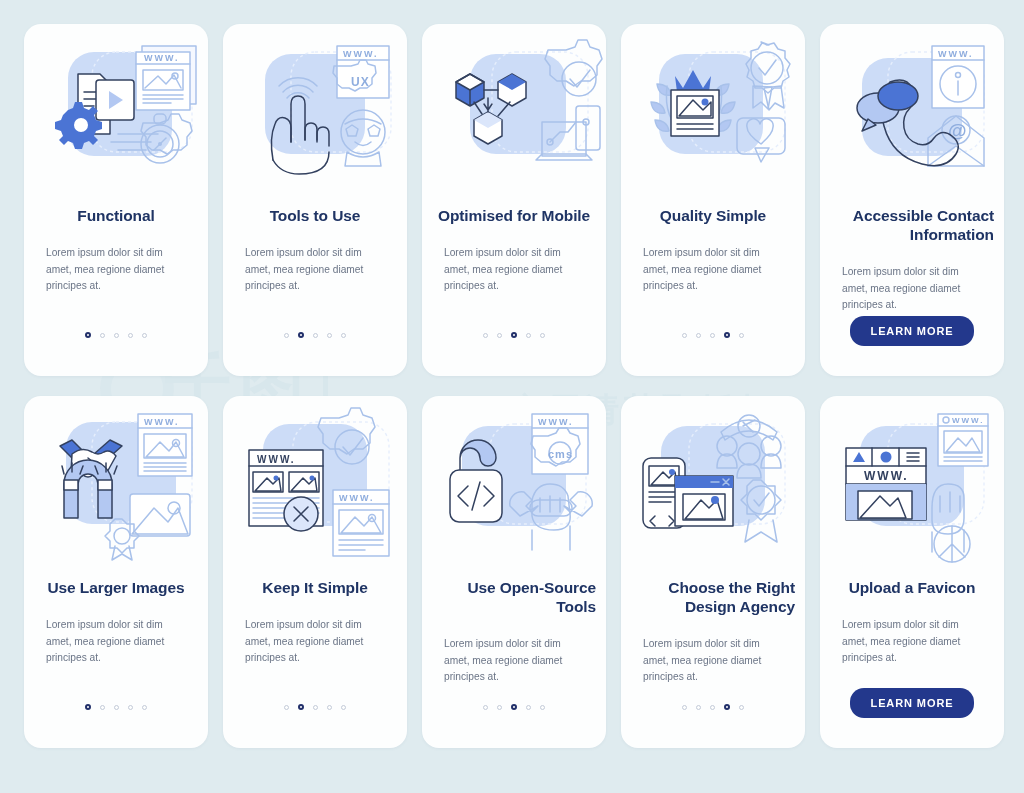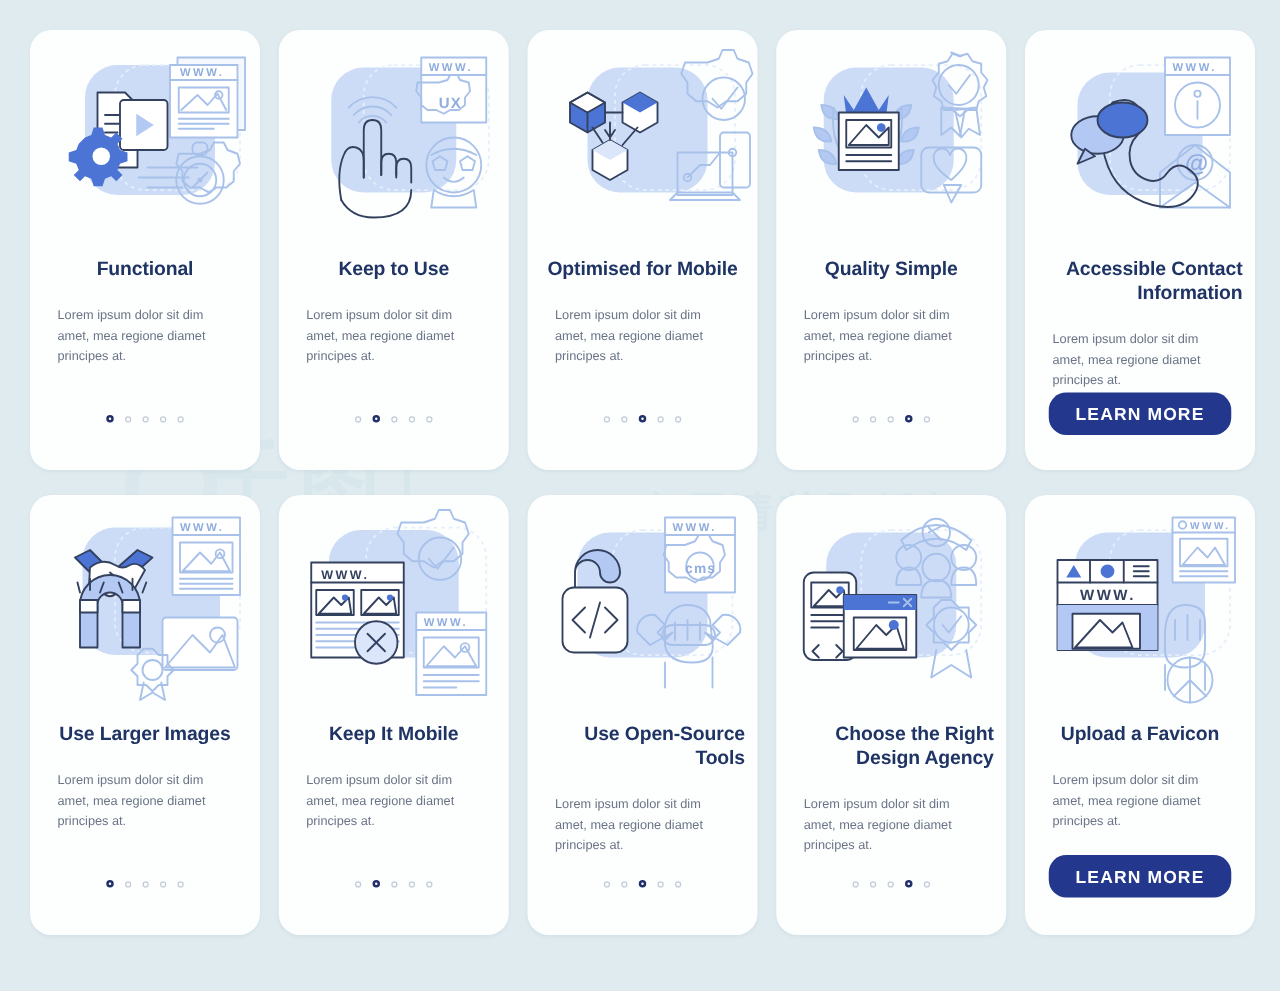--- a/index.html
+++ b/index.html
@@ -114,21 +114,21 @@
     border: 2px solid #22306a;
     background: #fff;
   }
 
   
   .learn-btn {
     background: #23388c;
     color: #ffffff;
     border: none;
     border-radius: 14px;
-    font-size: 14px;
+    font-size: 11px;
     font-weight: 700;
     letter-spacing: .9px;
     padding: 9px 21px;
     margin-bottom: 30px;
     cursor: pointer;
     font-family: "Liberation Sans", sans-serif;
   }
 
   
   .bgshape  { fill: #ccdcf7; }
@@ -235,21 +235,21 @@
           <path class="ln-d" d="M38 136 q-4 -22 2 -36 q3 -8 10 -6 q6 2 6 10 l0 14"></path>
           <path class="ln-d" d="M56 118 l0 -38 q0 -8 7 -8 q7 0 7 8 l0 36"></path>
           <path class="ln-d" d="M70 116 l0 -10 q0 -7 6 -7 q6 0 6 7 l0 10"></path>
           <path class="ln-d" d="M82 118 l0 -8 q0 -7 6 -7 q6 0 6 7 l0 12"></path>
           <path class="ln-d" d="M38 136 q8 14 26 14 q30 0 30 -22"></path>
           <path class="ln" d="M52 74 a14 14 0 0 1 22 0"></path>
           <path class="ln" d="M48 68 a20 20 0 0 1 30 0"></path>
           <path class="ln" d="M44 62 a26 26 0 0 1 38 0"></path>
         </svg>
       </div>
-      <div class="title">Keep to Use</div>
+      <div class="title">Tools to Use</div>
       <div class="body">Lorem ipsum dolor sit dim amet, mea regione diamet principes at.</div>
       <div class="spacer"></div>
       <div class="dots">
         <span class="dot"></span>
         <span class="dot active"></span>
         <span class="dot"></span>
         <span class="dot"></span>
         <span class="dot"></span>
       </div>
     </div>
@@ -454,21 +454,21 @@
           <line class="ln" x1="98" y1="108" x2="154" y2="108"></line>
           <text class="tx" x="104" y="105" font-size="9" letter-spacing="2">WWW.</text>
           <rect class="ln" x="104" y="114" width="44" height="24" fill="#fff"></rect>
           <path class="ln" d="M106 137 L120 121 L129 130 L137 121 L146 137z" fill="#dbe6fb"></path>
           <circle class="ln" cx="137" cy="122" r="3.5" fill="#fff"></circle>
           <line class="ln" x1="104" y1="144" x2="148" y2="144"></line>
           <line class="ln" x1="104" y1="149" x2="148" y2="149"></line>
           <line class="ln" x1="104" y1="154" x2="130" y2="154"></line>
         </svg>
       </div>
-      <div class="title">Keep It Mobile</div>
+      <div class="title">Keep It Simple</div>
       <div class="body">Lorem ipsum dolor sit dim amet, mea regione diamet principes at.</div>
       <div class="spacer"></div>
       <div class="dots">
         <span class="dot"></span>
         <span class="dot active"></span>
         <span class="dot"></span>
         <span class="dot"></span>
         <span class="dot"></span>
       </div>
     </div>

